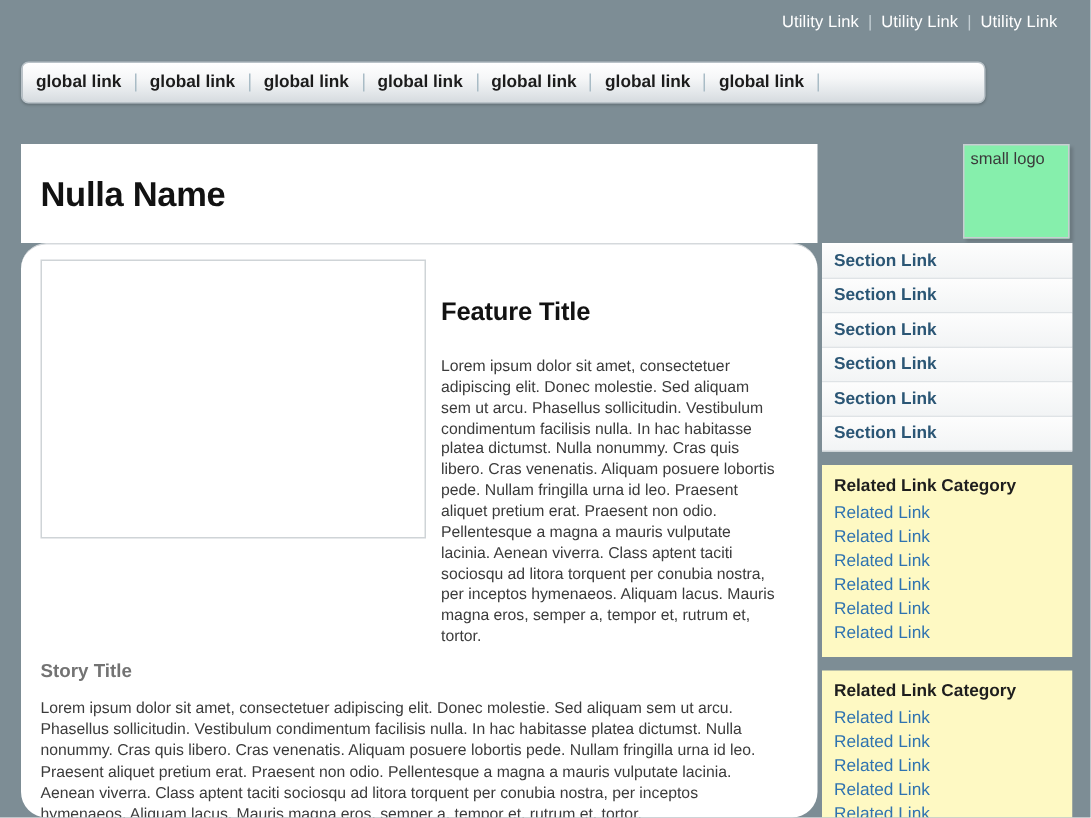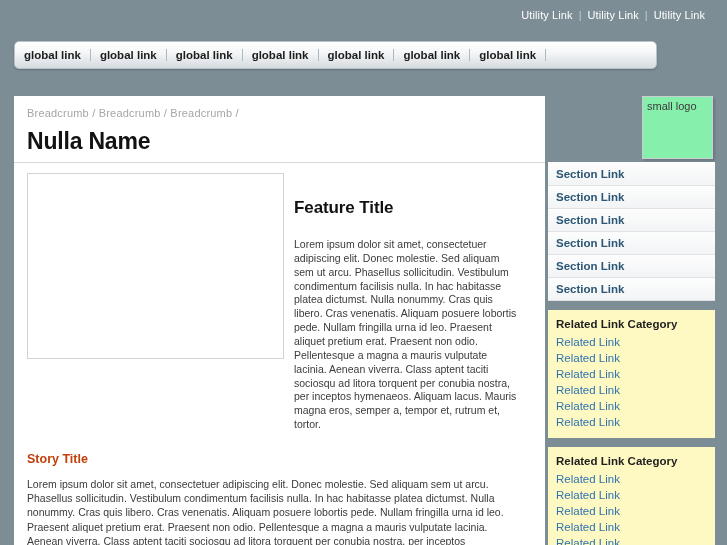--- a/index.html
+++ b/index.html
@@ -154,20 +154,21 @@
   .main-col {
     position: absolute;
     left: 0;
     top: 0;
     width: 531px;
     bottom: 0;
     background: #ffffff;
     border-top: 1px solid #d5d9dc;
     padding: 10px 28px 0 13px;
     overflow: hidden;
+    border-radius: 17px;
   }
 
   .feature {
     display: flex;
     gap: 10px;
   }
   .feature-image {
     width: 257px;
     height: 186px;
     background: #ffffff;
@@ -185,24 +186,24 @@
     margin-bottom: 20px;
     letter-spacing: -.1px;
   }
   .feature-body {
     font-size: 10.5px;
     line-height: 1.32;
     color: #3b3b3b;
   }
 
   .story-title {
-    margin-top: 20px;
+    margin-top: 8px;
     font-size: 12.5px;
     font-weight: bold;
-    color: #c2410c;
+    color: #737373;
   }
   .story-body {
     margin-top: 11px;
     font-size: 10.5px;
     line-height: 1.35;
     color: #3b3b3b;
   }
 
   
   .sidebar {
@@ -268,21 +269,20 @@
     <a class="global-link" href="#">global link</a>
     <a class="global-link" href="#">global link</a>
     <a class="global-link" href="#">global link</a>
   </div>
   <div class="globalnav-spacer"></div>
 </div>
 
 <div class="page">
 
   <div class="page-header">
-    <div class="breadcrumb">Breadcrumb / Breadcrumb / Breadcrumb /</div>
     <div class="page-title">Nulla Name</div>
   </div>
 
   <div class="logo-box">small logo</div>
 
   <div class="page-body">
 
     <div class="main-col">
 
       <div class="feature">

